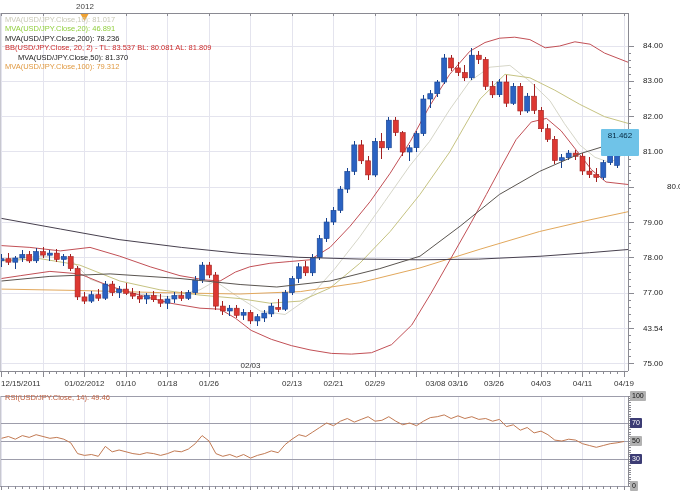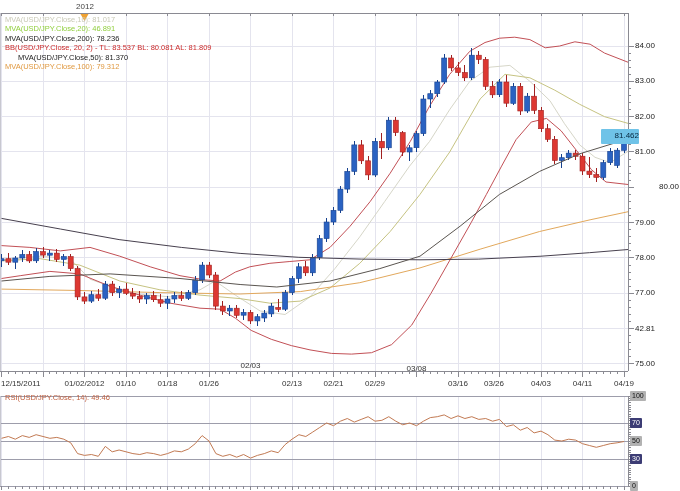--- a/index.html
+++ b/index.html
@@ -5,23 +5,23 @@
   html,body{margin:0;padding:0;background:#fff;}
   #app{position:relative;width:680px;height:491px;background:#fff;overflow:hidden;
        font-family:"Liberation Sans",sans-serif;}
   #plot{position:absolute;left:0;top:0;}
   .lbl{position:absolute;font:8px/10px "Liberation Sans",sans-serif;color:#222;white-space:nowrap;}
   #legend{position:absolute;left:5px;top:15px;}
   .lg{font:7.5px/9.4px "Liberation Sans",sans-serif;white-space:nowrap;}
   #rsi-label{position:absolute;left:5px;top:393px;font:7.5px/9px "Liberation Sans",sans-serif;}
   #year-label{position:absolute;left:68px;top:2px;width:34px;text-align:center;
               font:8px/10px "Liberation Sans",sans-serif;color:#444;}
-  #price-badge{position:absolute;left:601px;width:38px;height:15px;text-align:right;
+  #price-badge{position:absolute;left:601px;width:38px;height:27px;text-align:center;
                font:8px/13px "Liberation Sans",sans-serif;color:#06283f;border-radius:1px;}
-  .pt{width:36px;text-align:left;}
+  .pt{width:36px;text-align:center;}
   .rb{position:absolute;left:630px;height:10px;padding:0 2px;font:7px/10px "Liberation Sans",sans-serif;
       border-radius:1px;}
   .dt{text-align:center;width:80px;color:#333;}
 </style>
 </head>
 <body>
 
 <div id="app">
   <svg id="plot" width="680" height="491">
       <g>
@@ -629,41 +629,41 @@
   <div id="rsi-label" style="color: rgb(192, 96, 64);">RSI(USD/JPY.Close, 14): 49.46</div>
   <div id="price-labels">
       <div class="lbl pt" style="left: 635px; top: 41px;">84.00</div>
       <div class="lbl pt" style="left: 635px; top: 76.3333px;">83.00</div>
       <div class="lbl pt" style="left: 635px; top: 111.667px;">82.00</div>
       <div class="lbl pt" style="left: 635px; top: 147px;">81.00</div>
       <div class="lbl pt" style="left: 635px; top: 182.333px; margin-left: 24px;">80.00</div>
       <div class="lbl pt" style="left: 635px; top: 217.667px;">79.00</div>
       <div class="lbl pt" style="left: 635px; top: 253px;">78.00</div>
       <div class="lbl pt" style="left: 635px; top: 288.333px;">77.00</div>
-      <div class="lbl pt" style="left: 635px; top: 323.666px;">42.81</div>
+      <div class="lbl pt" style="left: 635px; top: 323.666px;">43.54</div>
       <div class="lbl pt" style="left: 635px; top: 359px;">75.00</div>
     </div>
   <div id="price-badge" style="top: 129.176px; background: rgb(111, 195, 232);">81.462</div>
   <div id="rsi-badges">
       <div class="rb" style="top: 391px; background: rgb(178, 178, 178); color: rgb(17, 17, 17);">100</div>
       <div class="rb" style="top: 418px; background: rgb(60, 60, 116); color: rgb(255, 255, 255);">70</div>
       <div class="rb" style="top: 436px; background: rgb(178, 178, 178); color: rgb(17, 17, 17);">50</div>
       <div class="rb" style="top: 454px; background: rgb(60, 60, 116); color: rgb(255, 255, 255);">30</div>
       <div class="rb" style="top: 481px; background: rgb(178, 178, 178); color: rgb(17, 17, 17);">0</div>
     </div>
   <div id="date-labels">
       <div class="lbl dt" style="left: 1px; text-align: left; top: 379px;">12/15/2011</div>
       <div class="lbl dt" style="left: 44.5px; top: 379px;">01/02/2012</div>
       <div class="lbl dt" style="left: 86px; top: 379px;">01/10</div>
       <div class="lbl dt" style="left: 127.5px; top: 379px;">01/18</div>
       <div class="lbl dt" style="left: 169px; top: 379px;">01/26</div>
       <div class="lbl dt" style="left: 210.5px; top: 361px;">02/03</div>
       <div class="lbl dt" style="left: 252px; top: 379px;">02/13</div>
       <div class="lbl dt" style="left: 293.5px; top: 379px;">02/21</div>
       <div class="lbl dt" style="left: 335px; top: 379px;">02/29</div>
-      <div class="lbl dt" style="left: 376.5px; top: 364px;">03/08</div>
+      <div class="lbl dt" style="left: 376.5px; top: 379px; padding-left: 19px;">03/08</div>
       <div class="lbl dt" style="left: 418px; top: 379px;">03/16</div>
       <div class="lbl dt" style="left: 454px; top: 379px;">03/26</div>
       <div class="lbl dt" style="left: 501px; top: 379px;">04/03</div>
       <div class="lbl dt" style="left: 542.5px; top: 379px;">04/11</div>
       <div class="lbl dt" style="left: 584px; top: 379px;">04/19</div>
     </div>
 </div>
 
 </body></html>

